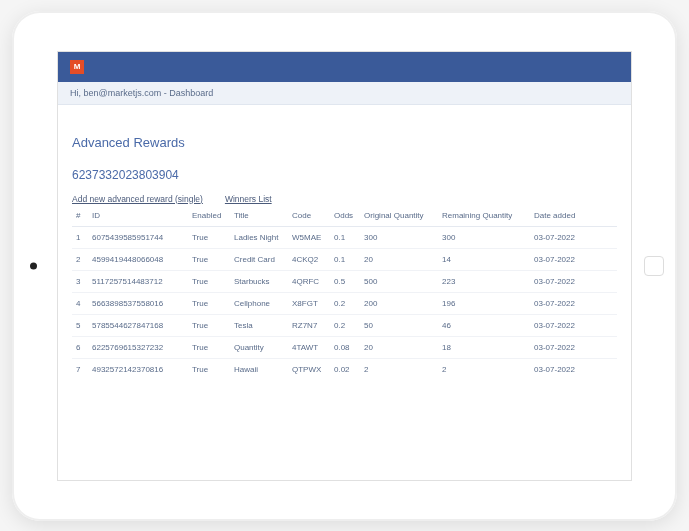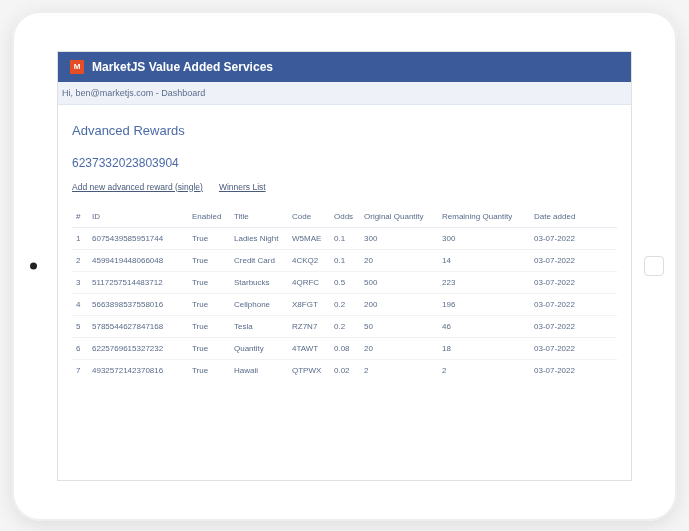--- a/index.html
+++ b/index.html
@@ -67,44 +67,45 @@
     display: flex;
     align-items: center;
     justify-content: center;
     font-size: 8px;
     font-weight: bold;
     color: #fff;
   }
   .sub-bar {
     background: #eef2f8;
     color: #5a6c8a;
-    padding: 6px 4px;
+    padding: 6px 12px;
     font-size: 9px;
     border-bottom: 1px solid #e0e6ef;
   }
   .content {
     padding: 18px 14px 10px 14px;
     flex: 1;
     color: #4a5a7a;
   }
   .section-title {
     font-size: 13px;
     color: #4a6aa8;
     font-weight: 500;
     margin-bottom: 18px;
+    margin-top: 12px;
   }
   .campaign-id {
     font-size: 12px;
     color: #4a6aa8;
     margin-bottom: 12px;
   }
   .action-links {
     display: flex;
-    gap: 16px;
-    margin-bottom: 14px;
+    gap: 22px;
+    margin-bottom: 1px;
   }
   .action-links span {
     font-size: 8.5px;
     color: #4a5a7a;
     text-decoration: underline;
     cursor: pointer;
   }
   table {
     width: 100%;
     border-collapse: collapse;
@@ -137,21 +138,20 @@
 <body>
 
 <div class="tablet">
   <div class="camera-dot"></div>
   <div class="home-btn"></div>
 
   <div class="screen">
 
     <div class="header-bar">
       <div class="logo-badge">M</div>
-      <div>MarketJS Value Added Services</div>
     </div>
 
     <div class="sub-bar">Hi, ben@marketjs.com - Dashboard</div>
 
     <div class="content">
       <div class="section-title">Advanced Rewards</div>
       <div class="campaign-id">6237332023803904</div>
 
       <div class="action-links">
         <span>Add new advanced reward (single)</span>

